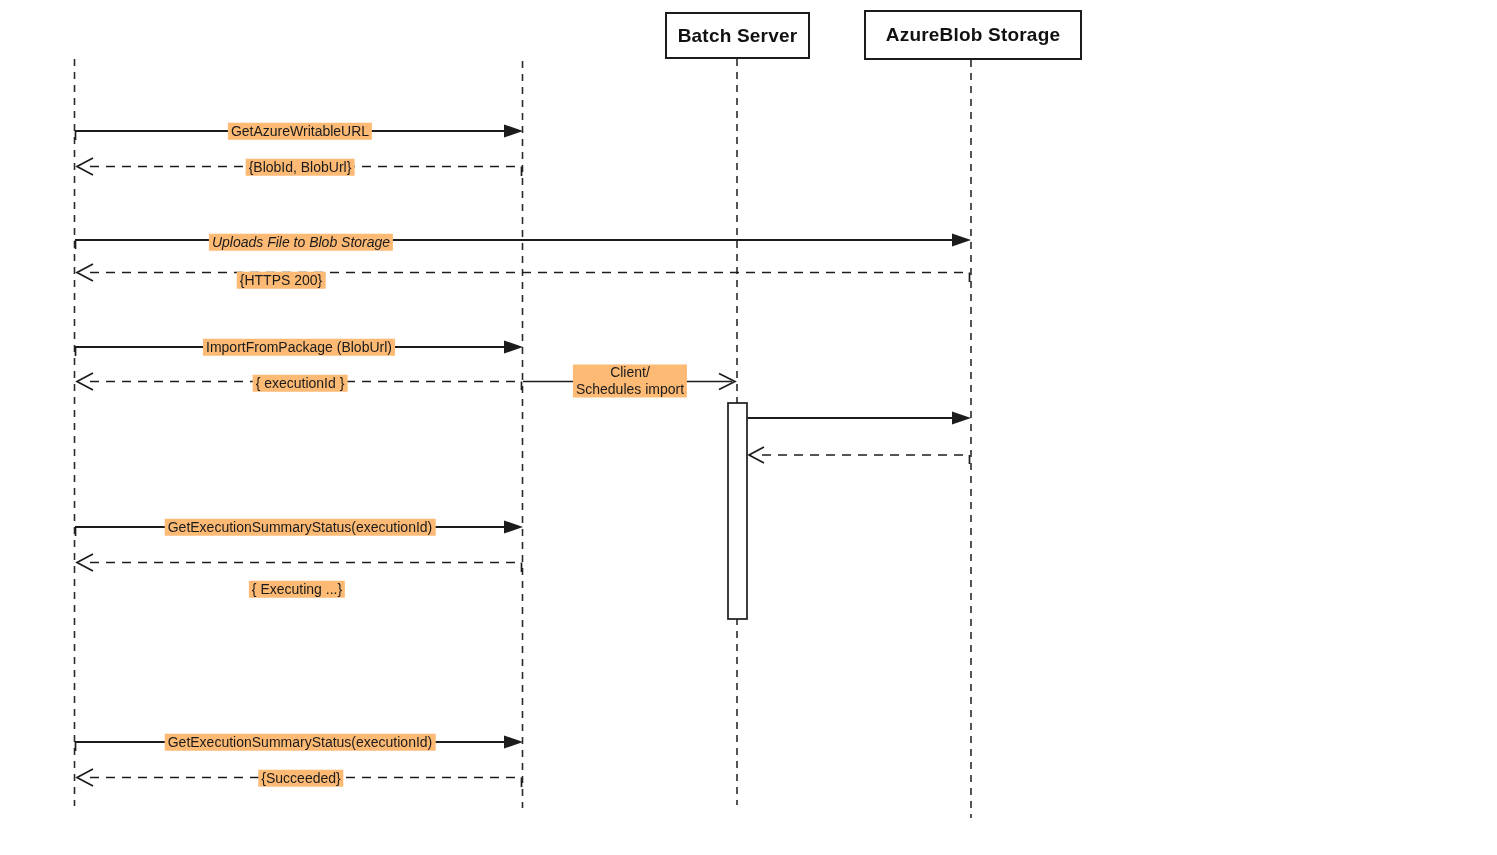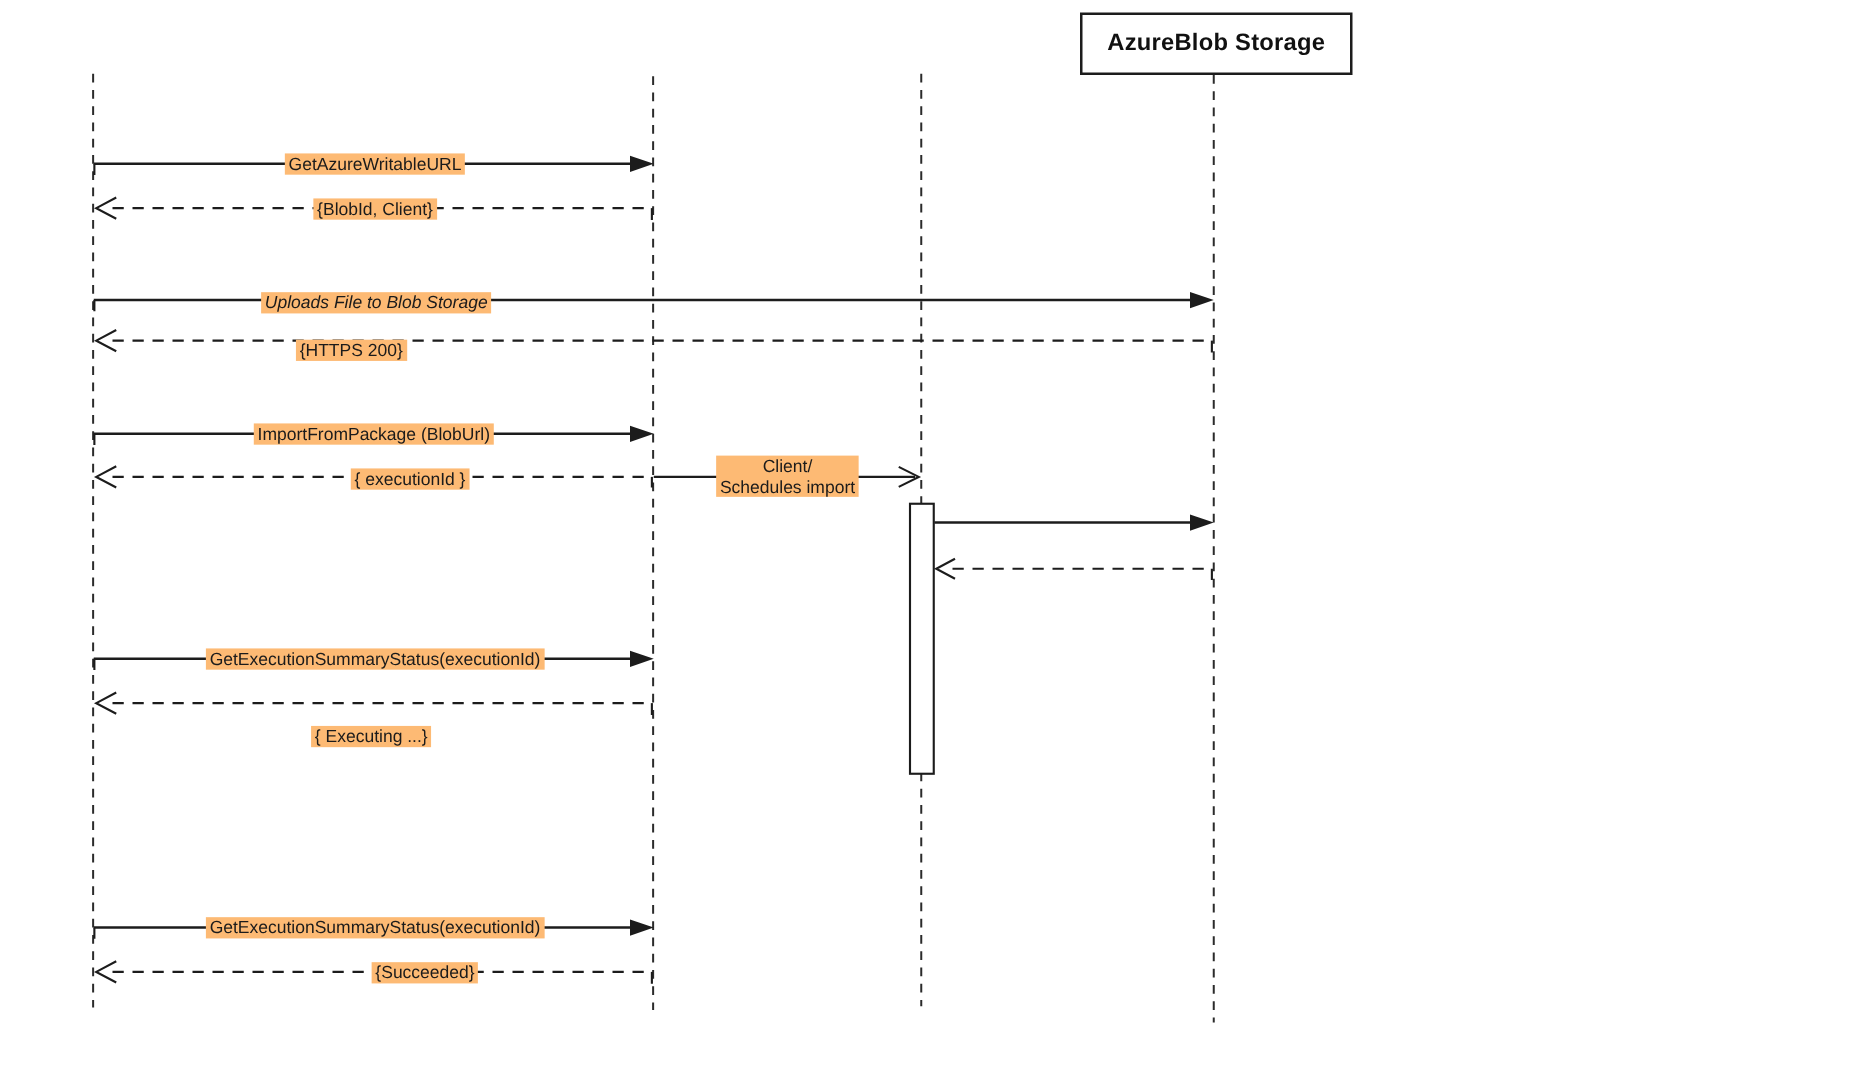--- a/index.html
+++ b/index.html
@@ -115,30 +115,33 @@
       <polygon points="523,742 504,735.5 504,748.5" fill="#1c1c1c"></polygon>
     </g>
 
     <g>
       <line x1="90" y1="777.5" x2="521" y2="777.5" stroke="#1c1c1c" stroke-width="1.7" stroke-dasharray="9 7"></line>
       <line x1="521.5" y1="777.5" x2="521.5" y2="787" stroke="#1c1c1c" stroke-width="1.7"></line>
       <path d="M93,769 L77,777.5 L93,786" fill="none" stroke="#1c1c1c" stroke-width="1.7"></path>
     </g>
   </svg>
 
+  <div class="pbox" style="left:665px;top:12px;width:145px;height:47px;">
+    <span>Batch Server</span>
+  </div>
   <div class="pbox" style="left:864px;top:10px;width:218px;height:50px;">
     <span>AzureBlob Storage</span>
   </div>
 
   <div class="mlabel" style="left:300px;top:131px;">GetAzureWritableURL</div>
-  <div class="mlabel" style="left:300px;top:167px;">{BlobId, Client}</div>
+  <div class="mlabel" style="left:300px;top:167px;">{BlobId, BlobUrl}</div>
   <div class="mlabel" style="left:301px;top:242px;font-style:italic;">Uploads File to Blob Storage</div>
   <div class="mlabel" style="left:281px;top:280px;">{HTTPS 200}</div>
   <div class="mlabel" style="left:299px;top:347px;">ImportFromPackage (BlobUrl)</div>
-  <div class="mlabel" style="left:300px;top:383px;margin-left:28px;">{ executionId }</div>
+  <div class="mlabel" style="left:300px;top:383px;">{ executionId }</div>
   <div class="mlabel" style="left:630px;top:381px;">Client/
 Schedules import</div>
   <div class="mlabel" style="left:300px;top:527px;">GetExecutionSummaryStatus(executionId)</div>
   <div class="mlabel" style="left:297px;top:589px;">{ Executing ...}</div>
   <div class="mlabel" style="left:300px;top:742px;">GetExecutionSummaryStatus(executionId)</div>
-  <div class="mlabel" style="left:301px;top:778px;margin-left:39px;">{Succeeded}</div>
+  <div class="mlabel" style="left:301px;top:778px;">{Succeeded}</div>
 
 </div>
 
 </body></html>

